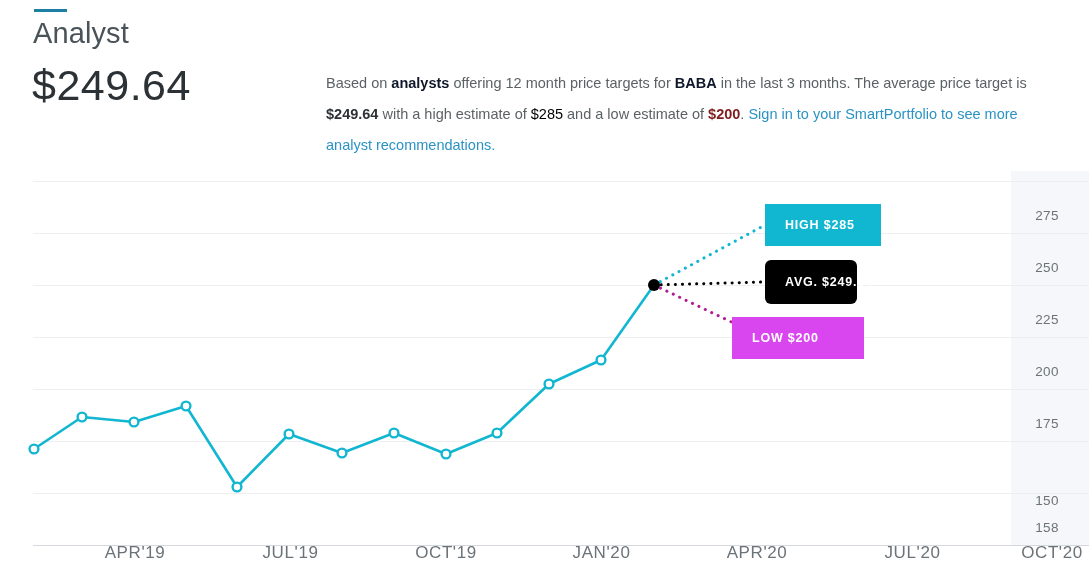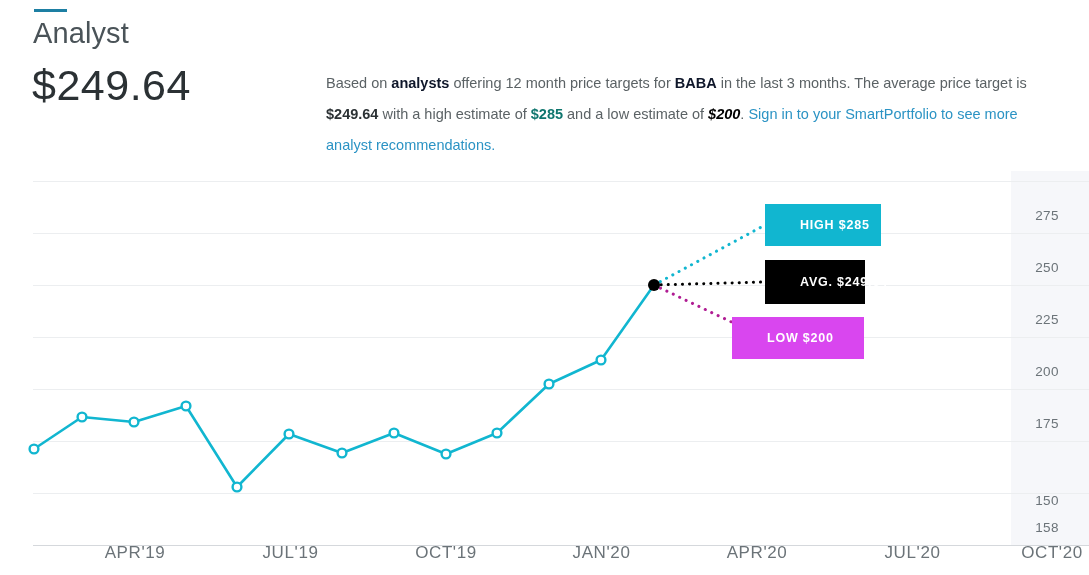--- a/index.html
+++ b/index.html
@@ -53,22 +53,22 @@
     position: absolute;
     left: 326px;
     top: 68px;
     width: 732px;
     font-size: 14.5px;
     line-height: 31px;
     color: #5b6265;
     font-weight: 400;
   }
   #summary b { font-weight: 700; color: #0f172a; }
-  #summary .hi { color: #0f766e; font-weight: 700; }
-  #summary .lo { color: #000000; font-weight: 700; font-style: italic; }
+  #summary .hi { color: #000000; font-weight: 400; }
+  #summary .lo { color: #7f1d1d; font-weight: 700; }
   #summary .lnk { color: #2b93c4; text-decoration: none; cursor: pointer; }
   #summary .avgval { font-weight: 700; color: #2b3134; }
 
   
   #chart {
     position: absolute;
     left: 0;
     top: 0;
     width: 1089px;
     height: 575px;
@@ -115,35 +115,36 @@
     letter-spacing: 0.6px;
     white-space: nowrap;
     transform: translateX(-50%);
   }
 
   
   .callout {
     position: absolute;
     display: flex;
     align-items: center;
-    padding-left: 35px;
+    padding-left: 20px;
     box-sizing: border-box;
     font-size: 12.5px;
     font-weight: 700;
     letter-spacing: 0.8px;
     color: #ffffff;
     white-space: nowrap;
   }
   #callout-high {
     left: 765px; top: 204px; width: 116px; height: 42px;
     background: #11b6d0;
   }
   #callout-avg {
-    left: 765px; top: 260px; width: 100px; height: 44px;
+    left: 765px; top: 260px; width: 92px; height: 44px;
     background: #000000;
+    border-radius: 6px;
   }
   #callout-low {
     left: 732px; top: 317px; width: 132px; height: 42px;
     background: #d946ef;
   }
 </style>
 </head>
 <body>
 
 <div id="accent-bar"></div>

